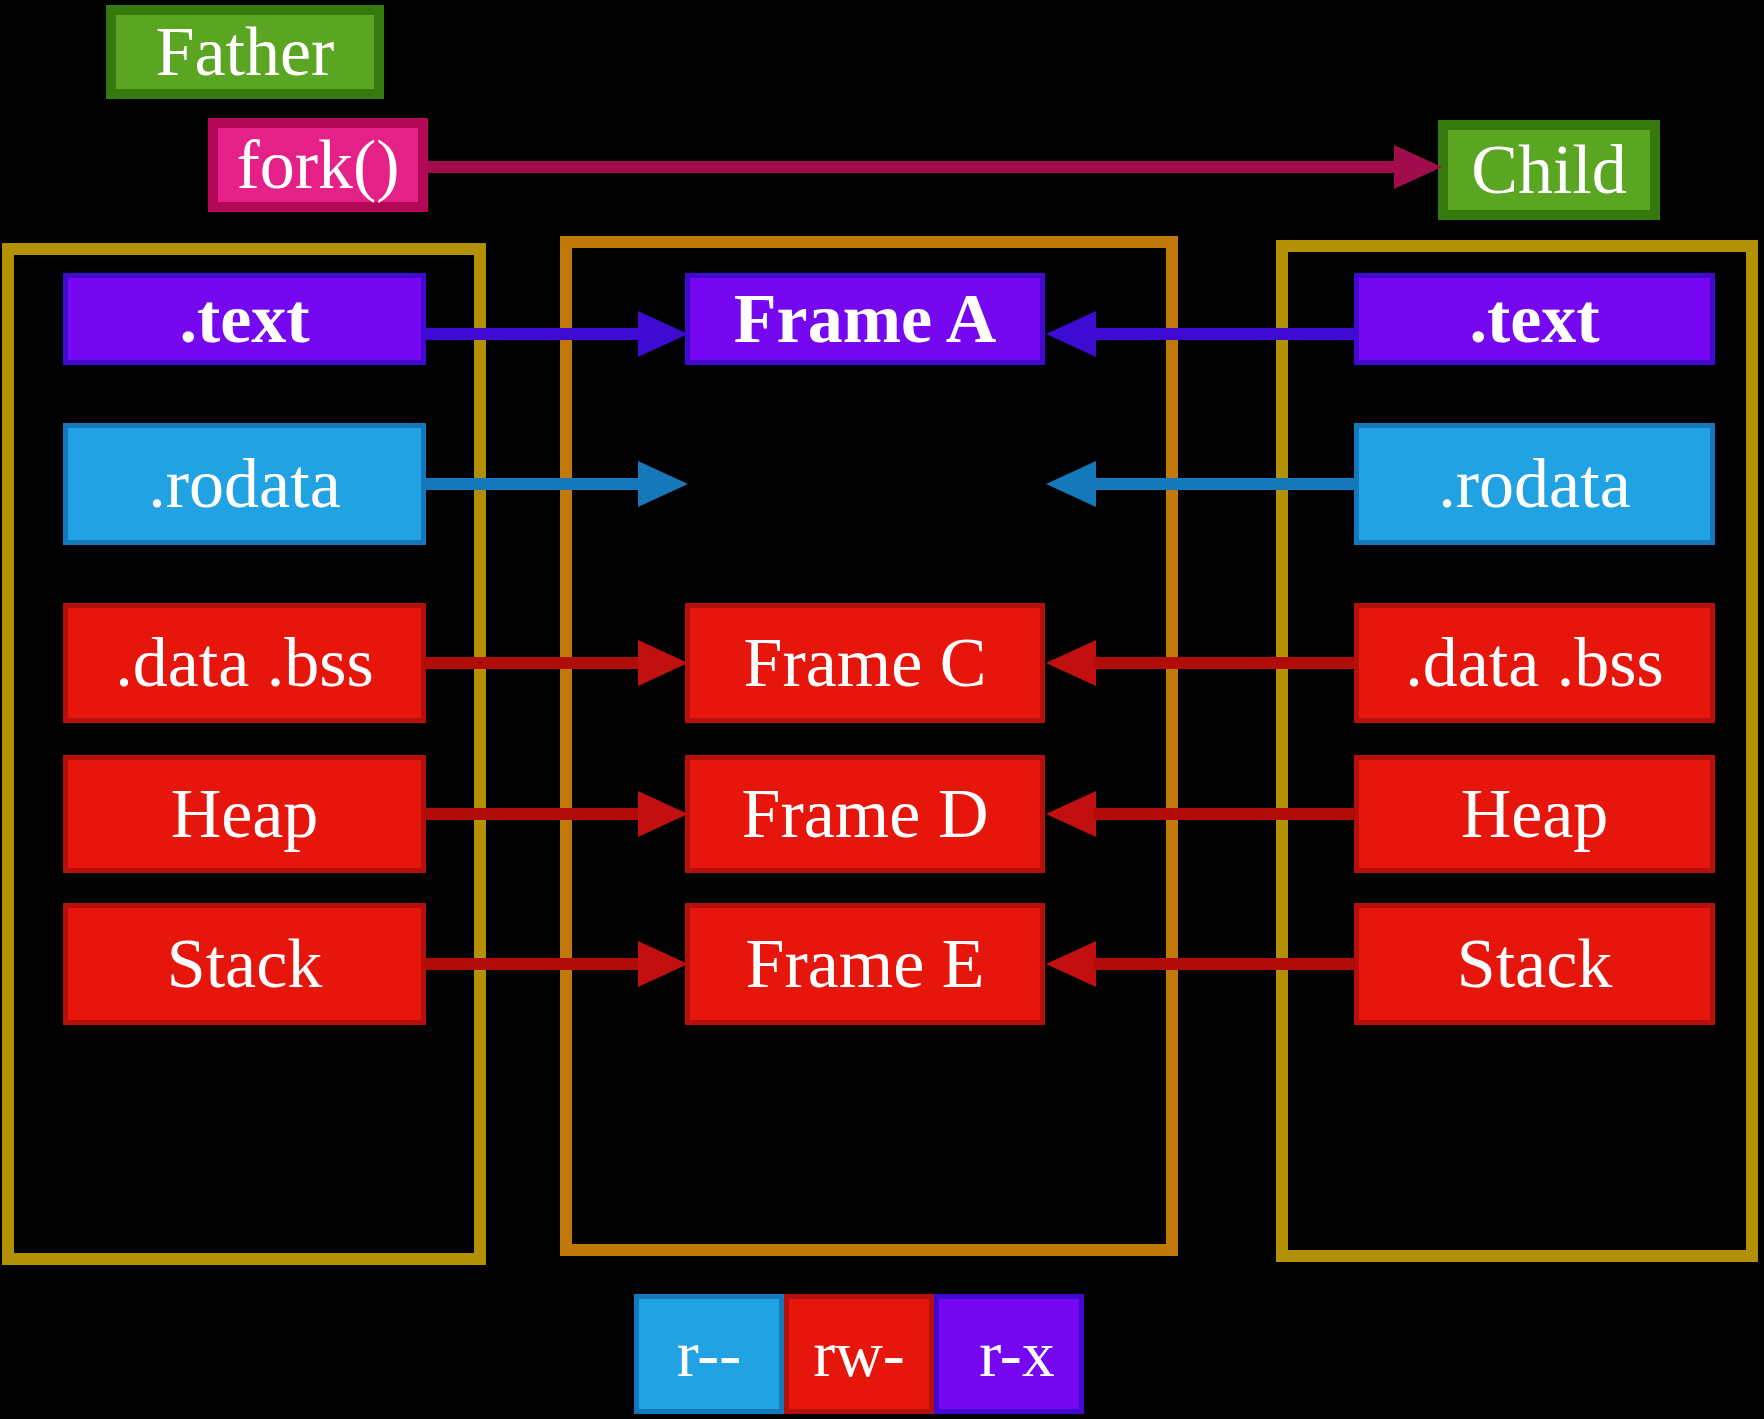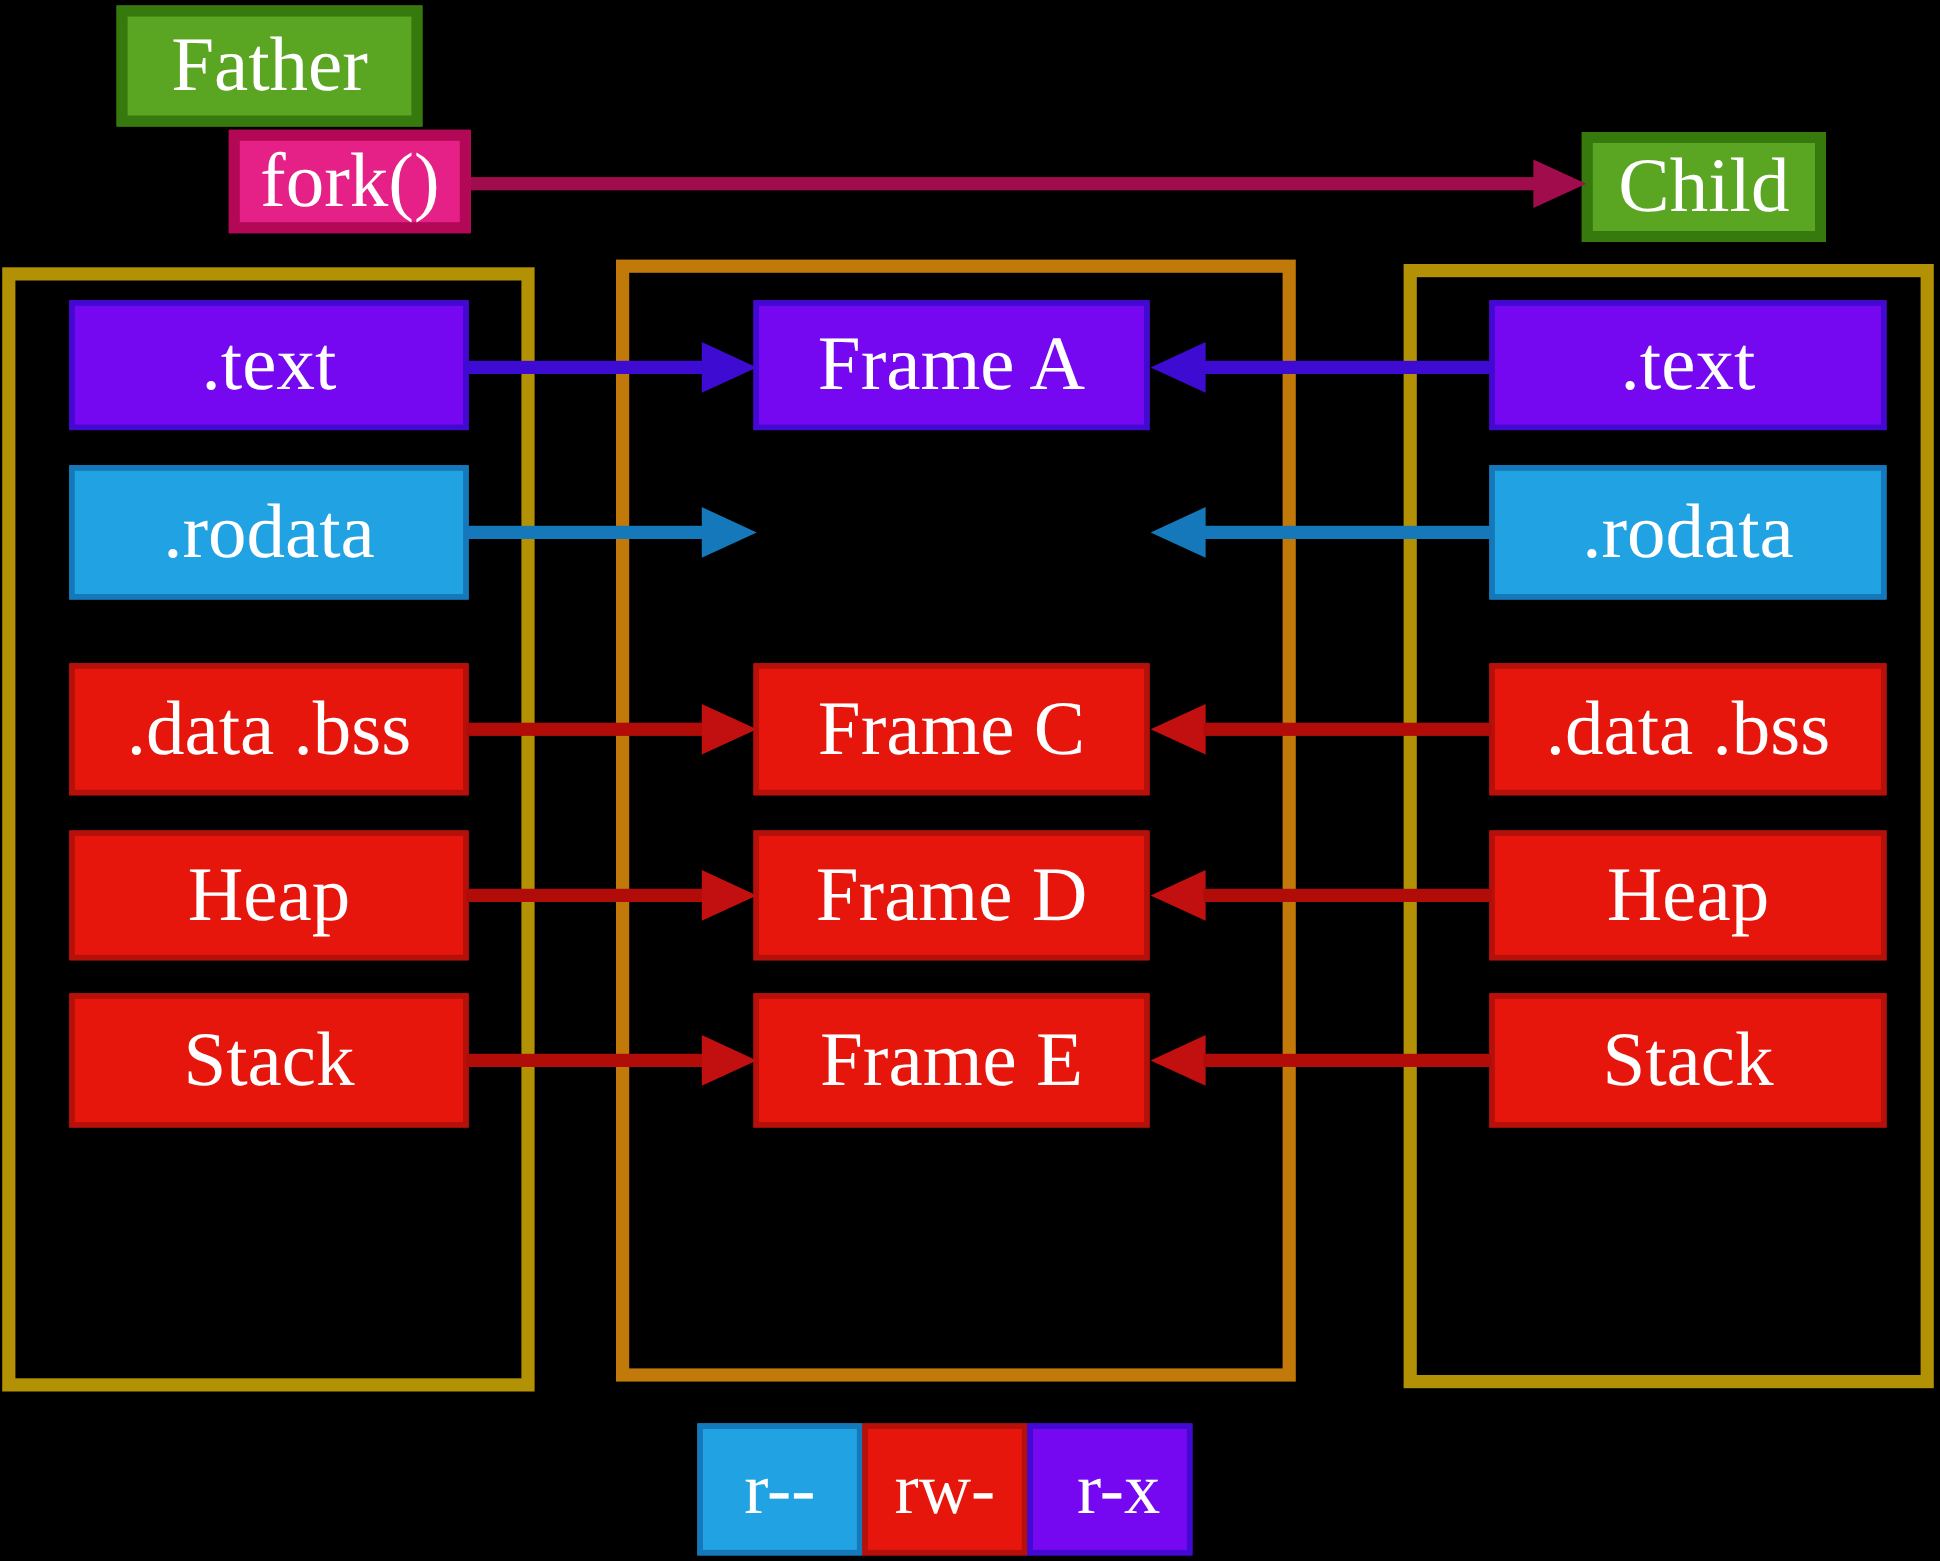--- a/index.html
+++ b/index.html
@@ -18,21 +18,21 @@
     box-sizing: border-box;
     display: flex;
     align-items: center;
     justify-content: center;
     font-size: 70px;
     line-height: 1;
     color: var(--text, #fff);
   }
   .pbox.green { background: var(--process_green_fill); border: 10px solid var(--process_green_border); }
   .pbox.pink  { background: var(--fork_pink_fill);  border: 10px solid var(--fork_pink_border); }
-  .father { left: 106px; top: 5px;   width: 278px; height: 110px;  }
+  .father { left: 106px; top: 5px;   width: 278px; height: 94px;  }
   .fork   { left: 208px; top: 118px; width: 220px; height: 94px;  }
   .child  { left: 1438px; top: 120px; width: 222px; height: 100px; }
 
   
   .container {
     position: absolute;
     box-sizing: border-box;
     background: transparent;
   }
   .container.gold   { border: 12px solid var(--space_border_gold); }
@@ -52,21 +52,21 @@
     line-height: 1;
     z-index: 3;
   }
   .mem-box.rx { background: var(--rx_fill); border: 5px solid var(--rx_border); }
   .mem-box.r  { background: var(--r_fill);  border: 5px solid var(--r_border); }
   .mem-box.rw { background: var(--rw_fill); border: 5px solid var(--rw_border); }
 
   .col-father { left: 63px;   width: 363px; }
   .col-frames { left: 685px;  width: 360px; }
   .col-child  { left: 1354px; width: 361px; }
-  .row1 { top: 273px; height: 118px; }
+  .row1 { top: 273px; height: 92px; font-weight: bold; }
   .row2 { top: 423px; height: 122px; }
   .row3 { top: 603px; height: 120px; }
   .row4 { top: 755px; height: 118px; }
   .row5 { top: 903px; height: 122px; }
 
   
   .shaft {
     position: absolute;
     height: 12px;
     z-index: 4;

